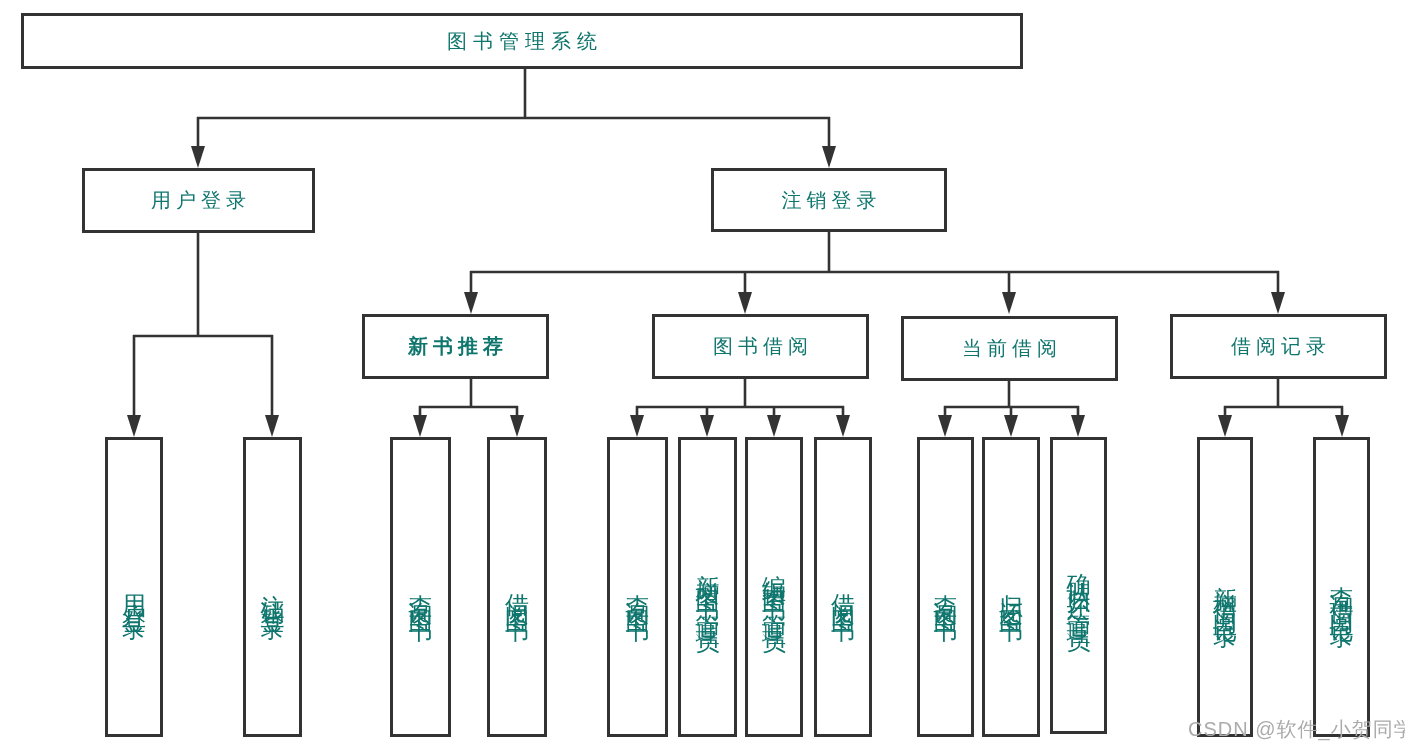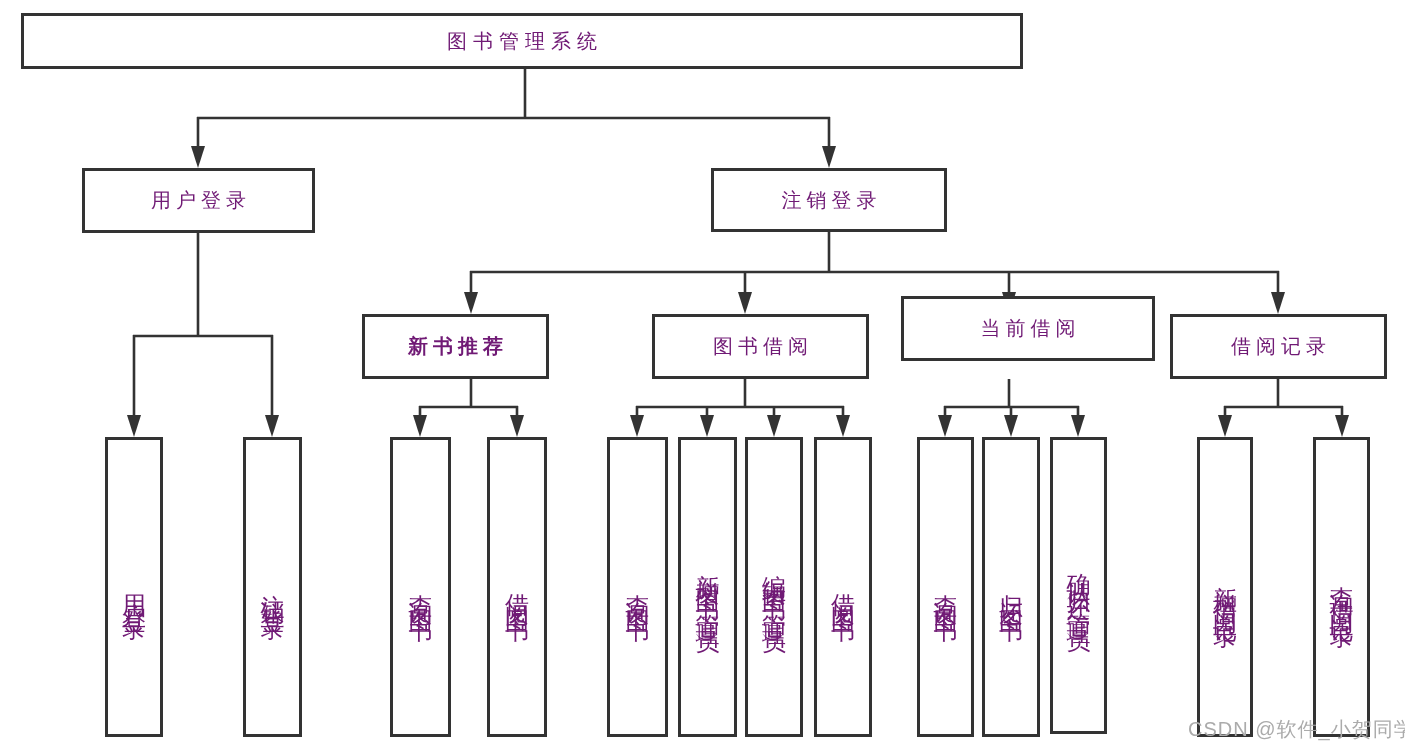--- a/index.html
+++ b/index.html
@@ -23,21 +23,21 @@
   }
   .node {
     position: absolute;
     box-sizing: border-box;
     background: #ffffff;
     border: 3px solid #333333;
     display: flex;
     align-items: center;
     justify-content: center;
     z-index: 2;
-    color: #701a75;
+    color: #0f766e;
   }
   .hnode {
     font-size: 20px;
     letter-spacing: 5px;
     text-indent: 5px; 
     white-space: nowrap;
   }
   .root-node {
     font-size: 20px;
     letter-spacing: 6px;
@@ -111,21 +111,21 @@
     </g>
   </svg>
 
   <div class="node root-node" style="left:21px; top:13px; width:1002px; height:56px;">图书管理系统</div>
 
   <div class="node hnode" style="left:82px; top:168px; width:233px; height:65px;">用户登录</div>
   <div class="node hnode" style="left:711px; top:168px; width:236px; height:64px;">注销登录</div>
 
   <div class="node hnode" style="left:362px; top:314px; width:187px; height:65px;font-weight:bold;">新书推荐</div>
   <div class="node hnode" style="left:652px; top:314px; width:217px; height:65px;">图书借阅</div>
-  <div class="node hnode" style="left:901px; top:296px; width:254px; height:65px;">当前借阅</div>
+  <div class="node hnode" style="left:901px; top:316px; width:217px; height:65px;">当前借阅</div>
   <div class="node hnode" style="left:1170px; top:314px; width:217px; height:65px;">借阅记录</div>
 
   <div class="node vnode" style="left:105px; top:437px; width:58px; height:300px;">
     <span>用户登录</span>
   </div>
   <div class="node vnode" style="left:243px; top:437px; width:59px; height:300px;">
     <span>注销登录</span>
   </div>
 
   <div class="node vnode" style="left:390px; top:437px; width:61px; height:300px;">

